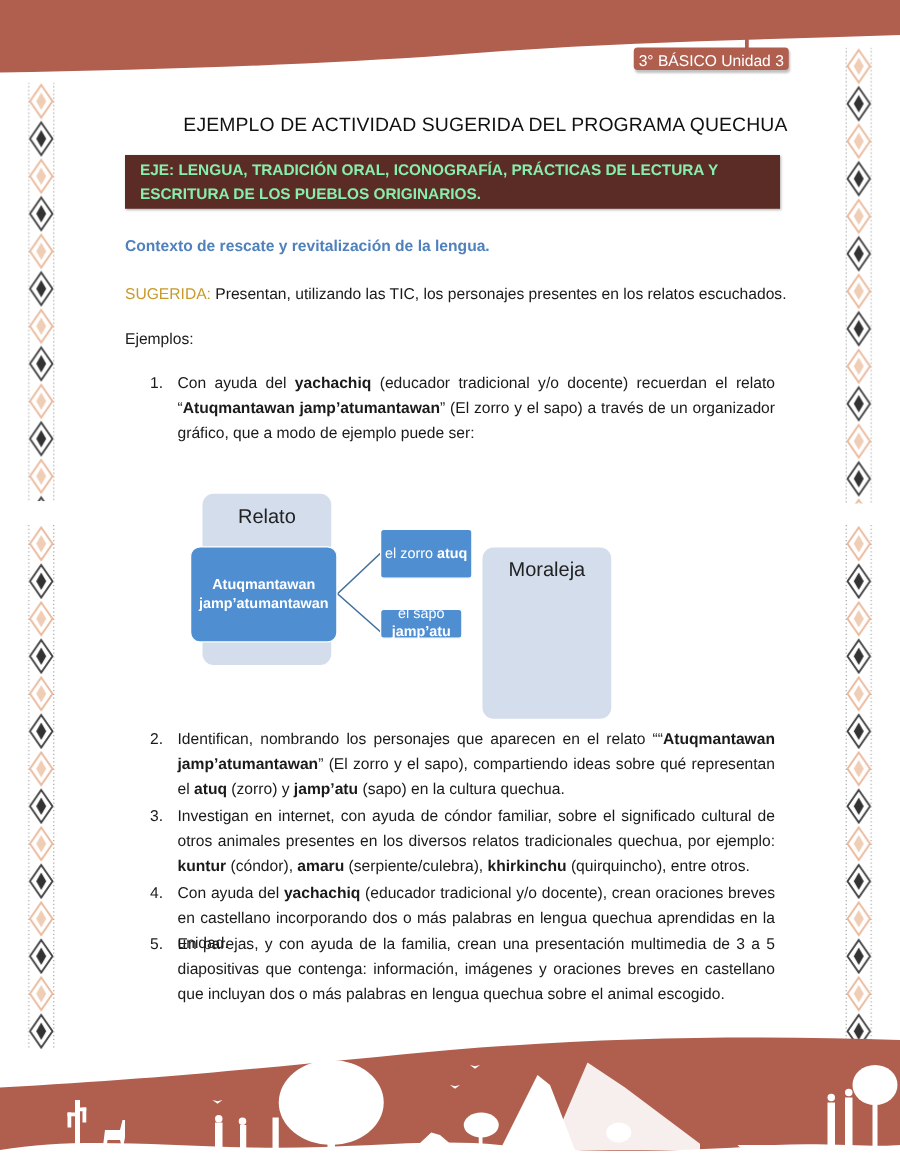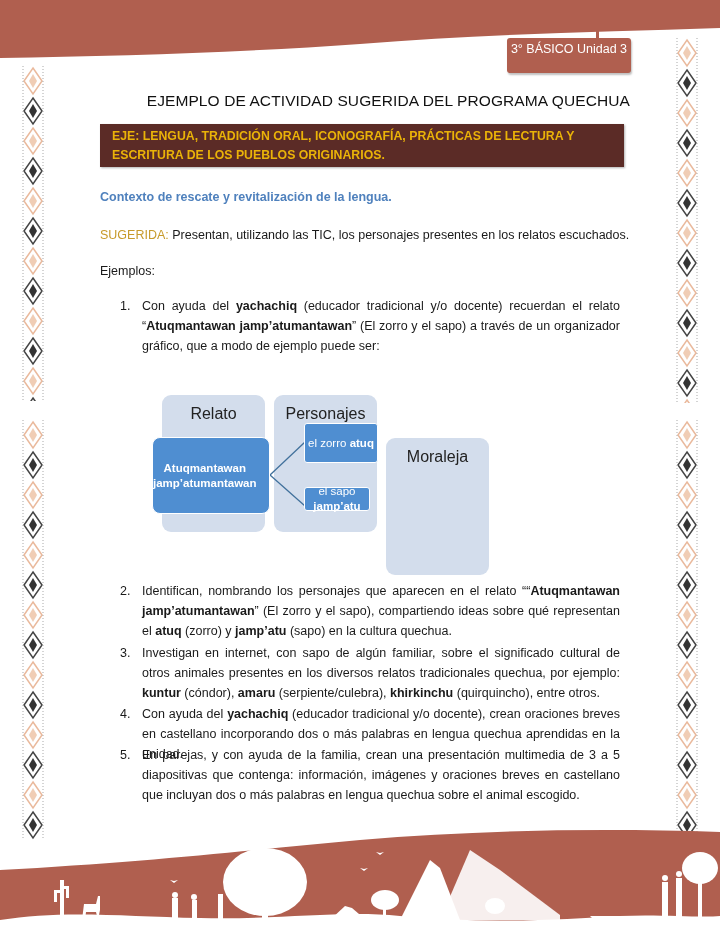--- a/index.html
+++ b/index.html
@@ -2,59 +2,59 @@
 <html><head>
 <meta charset="utf-8">
 <style>
   * { margin: 0; padding: 0; box-sizing: border-box; }
   html, body { width: 720px; height: 932px; background: #ffffff; overflow: hidden; }
   body { position: relative; font-family: "Liberation Sans", "DejaVu Sans", sans-serif; color: #1a1a1a; }
 
   .top-banner { position: absolute; left: 0; top: 0; width: 720px; height: 60px; }
   .unit-stem { position: absolute; left: 596px; top: 28px; width: 3px; height: 12px; background: #b05f4f; }
   .unit-badge {
-    position: absolute; left: 507px; top: 38px; width: 124px; height: 35px;
+    position: absolute; left: 507px; top: 38px; width: 124px; height: 18px;
     background: #b05f4f; color: #fff; font-size: 12.5px; line-height: 23px; text-align: center;
     border-radius: 3px; box-shadow: 1px 2px 2px rgba(0,0,0,0.25);
   }
 
   .side-band { position: absolute; width: 22px; }
   .side-band.left { left: 22px; top: 66px; height: 335px; }
   .side-band.right { left: 676px; top: 38px; height: 365px; }
   .side-band.left2 { left: 22px; top: 420px; height: 420px; }
   .side-band.right2 { left: 676px; top: 420px; height: 420px; }
 
   .bottom-banner { position: absolute; left: 0; top: 820px; width: 720px; height: 112px; }
 
   .page-title {
     position: absolute; left: 90px; top: 92px; width: 540px; text-align: right;
     font-size: 15.5px; letter-spacing: 0.1px; color: #111;
   }
   .axis-box {
     position: absolute; left: 100px; top: 124px; width: 524px; height: 43px;
-    background: #5b2b26; color: #eab308; font-weight: bold; font-size: 12.3px; line-height: 19px;
+    background: #5b2b26; color: #86efac; font-weight: bold; font-size: 12.3px; line-height: 19px;
     padding: 3px 12px; box-shadow: 1px 1px 2px rgba(0,0,0,0.3);
   }
   .context-heading { position: absolute; left: 100px; top: 190px; font-size: 12.5px; font-weight: bold; color: #4f81bd; }
   .activity-line { position: absolute; left: 100px; top: 228px; font-size: 12.5px; }
   .activity-label { color: #c79a2a; }
   .examples-label { position: absolute; left: 100px; top: 264px; font-size: 12.5px; }
 
   .list-item { position: absolute; left: 120px; width: 500px; font-size: 12.5px; line-height: 20px; }
   .list-item .num { position: absolute; left: 0; top: 0; }
   .list-item .text { margin-left: 22px; text-align: justify; text-align-last: left; }
   .list-item b { font-weight: bold; }
 
   .diagram { position: absolute; left: 152px; top: 390px; width: 340px; height: 142px; }
   .col { position: absolute; top: 5px; height: 137px; width: 103px; background: #d3ddec; border-radius: 9px; }
   .col-title { position: absolute; top: 10px; width: 100%; text-align: center; font-size: 16px; color: #222; }
   .main-node {
     position: absolute; left: 0; top: 47px; width: 118px; height: 77px; background: #4f8ed1;
     border: 1.5px solid #fff; border-radius: 8px; color: #fff; font-weight: bold;
-    font-size: 11.5px; line-height: 15px; display: flex; align-items: center; justify-content: flex-start; text-align: center;
+    font-size: 11.5px; line-height: 15px; display: flex; align-items: center; justify-content: center; text-align: center;
   }
   .child-node {
     position: absolute; background: #4f8ed1; border: 1.5px solid #fff; border-radius: 3px;
     color: #fff; font-size: 11.5px; line-height: 15px; display: flex; align-items: center; justify-content: center; text-align: center;
   }
   .child-node b { font-weight: bold; }
   .connector { position: absolute; left: 0; top: 0; width: 340px; height: 142px; }
 </style>
 </head>
 <body>
@@ -101,23 +101,20 @@
   <span class="num">1.</span>
   <div class="text">
     <span>Con ayuda del </span><b>yachachiq</b><span> (educador tradicional y/o docente) recuerdan el relato “</span><b>Atuqmantawan jamp’atumantawan</b><span>” (El zorro y el sapo) a través de un organizador gráfico, que a modo de ejemplo puede ser:</span>
   </div>
 </div>
 
 <div class="diagram">
   <div class="col" style="left:10px;">
     <div class="col-title">Relato</div>
   </div>
-  <div class="col" style="left:122px;">
-    <div class="col-title">Personajes</div>
-  </div>
   <div class="col" style="left:234px;margin-top:43px;">
     <div class="col-title">Moraleja</div>
   </div>
   <svg class="connector" viewBox="0 0 340 142">
     <line x1="118" y1="85" x2="153" y2="52" stroke="#41719c" stroke-width="1.3"></line>
     <line x1="118" y1="85" x2="153" y2="116" stroke="#41719c" stroke-width="1.3"></line>
   </svg>
   <div class="main-node">
     <div><span>Atuqmantawan</span><br><span>jamp’atumantawan</span></div>
   </div>
@@ -132,21 +129,21 @@
 <div class="list-item" style="top:581px;">
   <span class="num">2.</span>
   <div class="text">
     <span>Identifican, nombrando los personajes que aparecen en el relato ““</span><b>Atuqmantawan jamp’atumantawan</b><span>” (El zorro y el sapo), compartiendo ideas sobre qué representan el </span><b>atuq</b><span> (zorro) y </span><b>jamp’atu</b><span> (sapo) en la cultura quechua.</span>
   </div>
 </div>
 
 <div class="list-item" style="top:643px;">
   <span class="num">3.</span>
   <div class="text">
-    <span>Investigan en internet, con sapo de algún familiar, sobre el significado cultural de otros animales presentes en los diversos relatos tradicionales quechua, por ejemplo: </span><b>kuntur</b><span> (cóndor), </span><b>amaru</b><span> (serpiente/culebra), </span><b>khirkinchu</b><span> (quirquincho), entre otros.</span>
+    <span>Investigan en internet, con ayuda de cóndor familiar, sobre el significado cultural de otros animales presentes en los diversos relatos tradicionales quechua, por ejemplo: </span><b>kuntur</b><span> (cóndor), </span><b>amaru</b><span> (serpiente/culebra), </span><b>khirkinchu</b><span> (quirquincho), entre otros.</span>
   </div>
 </div>
 
 <div class="list-item" style="top:704px;">
   <span class="num">4.</span>
   <div class="text">
     <span>Con ayuda del </span><b>yachachiq</b><span> (educador tradicional y/o docente), crean oraciones breves en castellano incorporando dos o más palabras en lengua quechua aprendidas en la unidad.</span>
   </div>
 </div>
 

